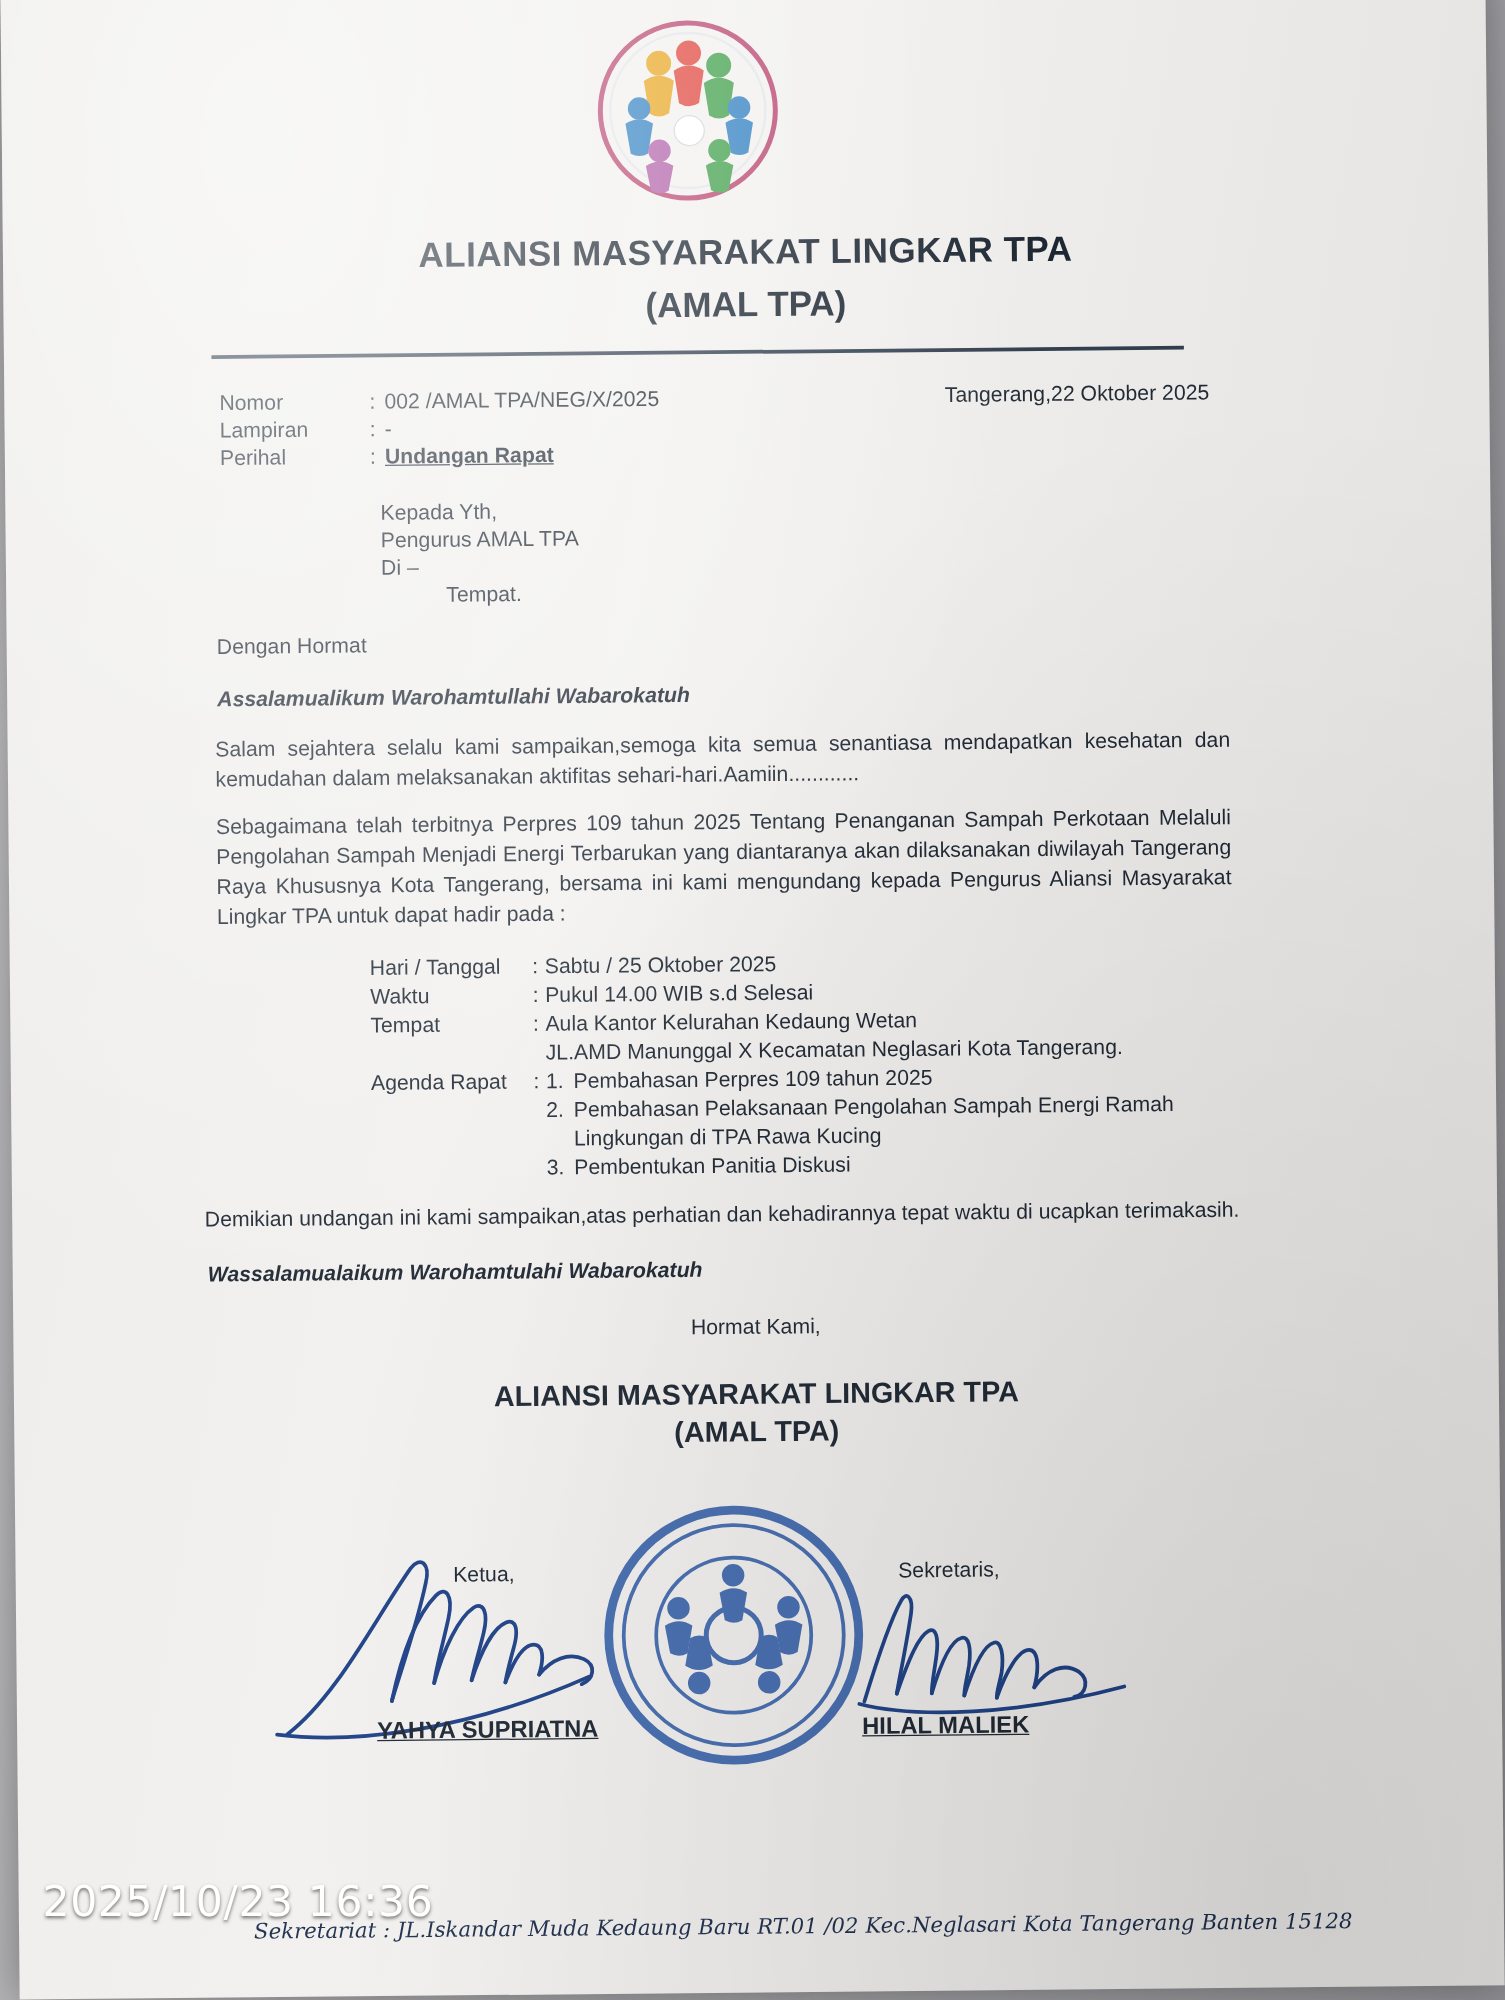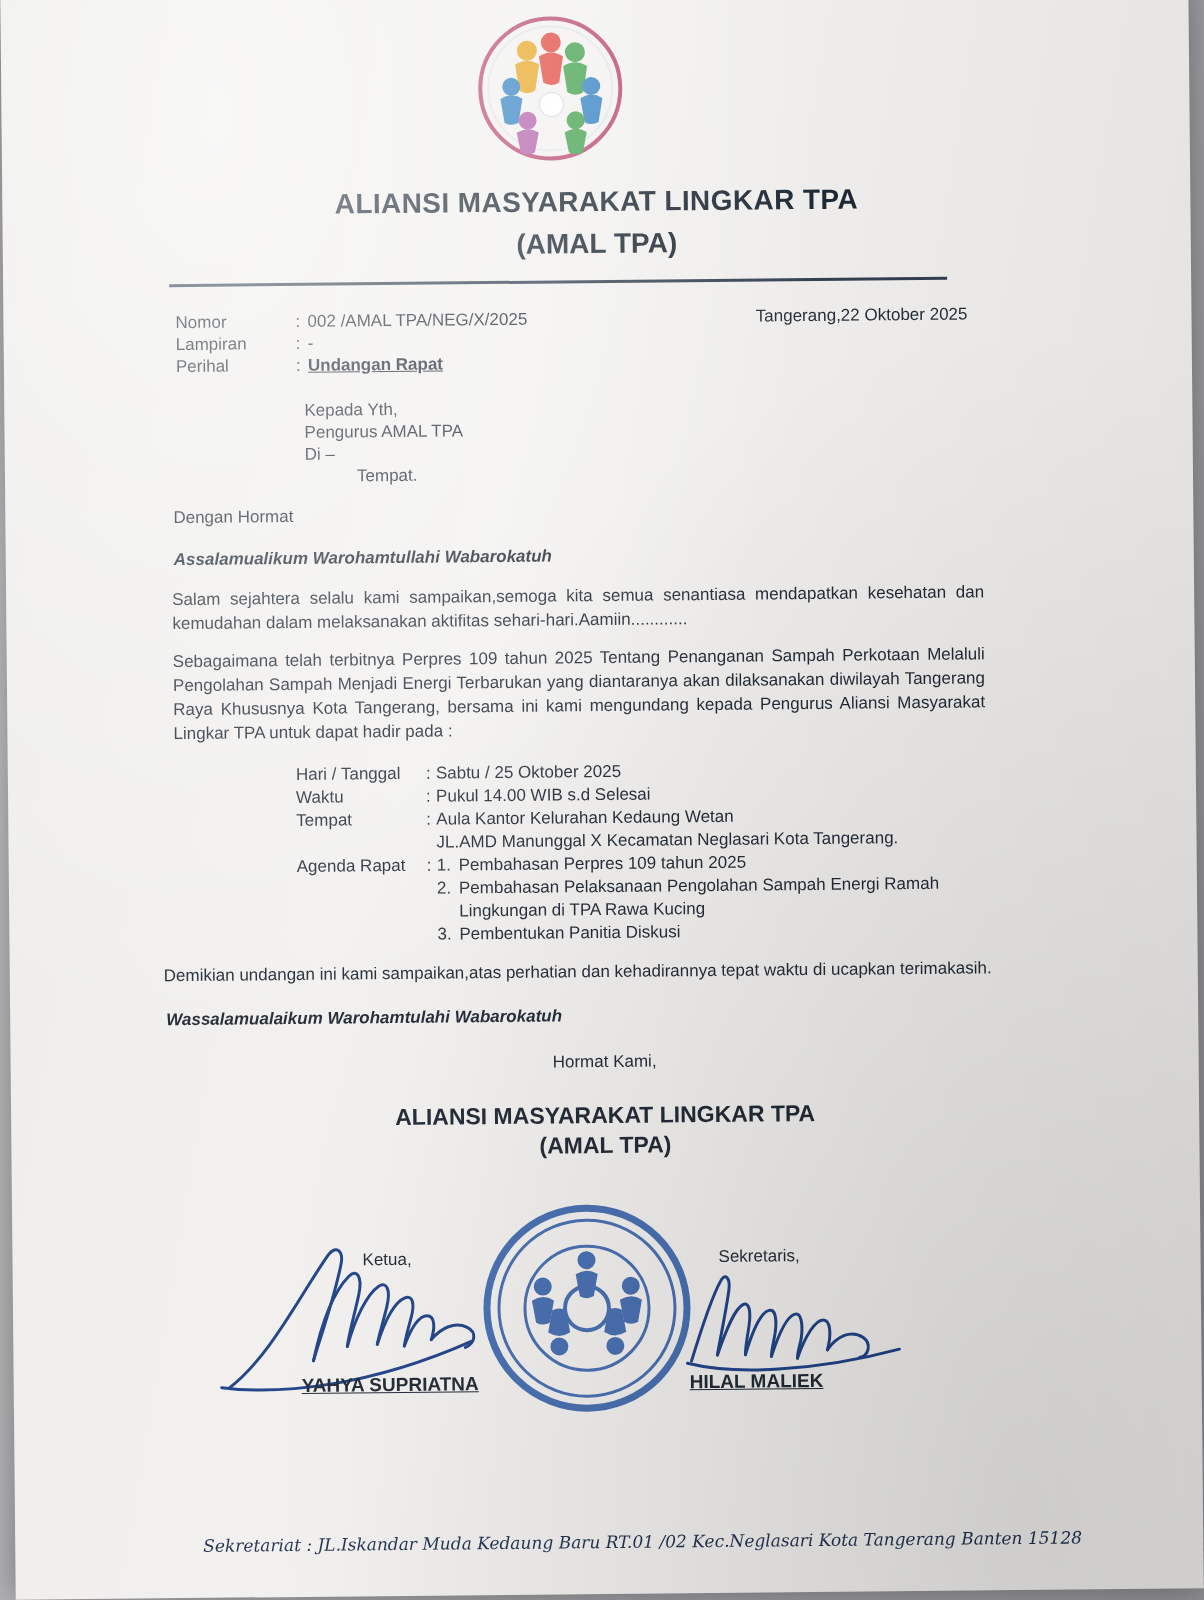--- a/index.html
+++ b/index.html
@@ -430,13 +430,14 @@
         </svg>
       </div>
 
       <div class="name-ketua">YAHYA SUPRIATNA</div>
       <div class="name-sekretaris">HILAL MALIEK</div>
 
       <div class="footer">Sekretariat : JL.Iskandar Muda Kedaung Baru RT.01 /02 Kec.Neglasari Kota Tangerang Banten 15128</div>
     </div>
   </div>
 
+  <div class="timestamp">2025/10/23 16:36</div>
 </div>
 
 </body></html>

